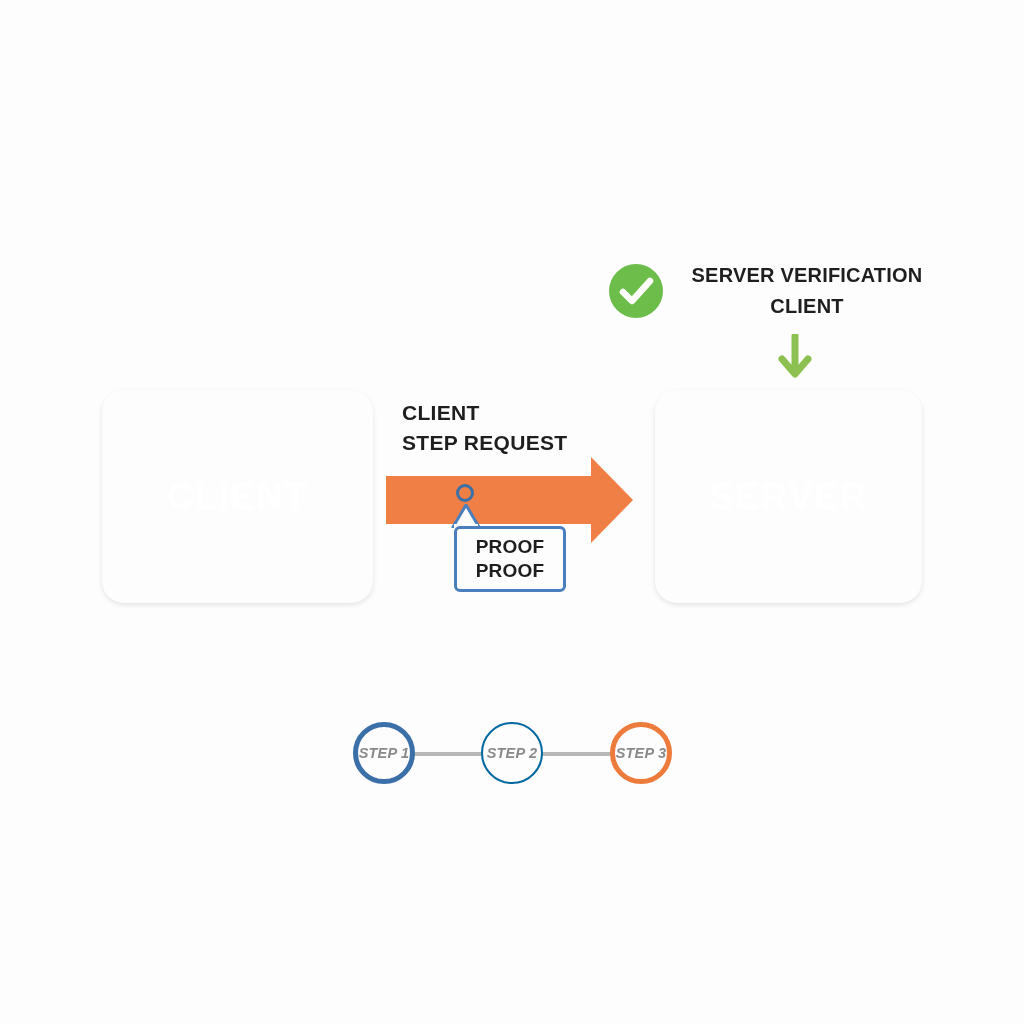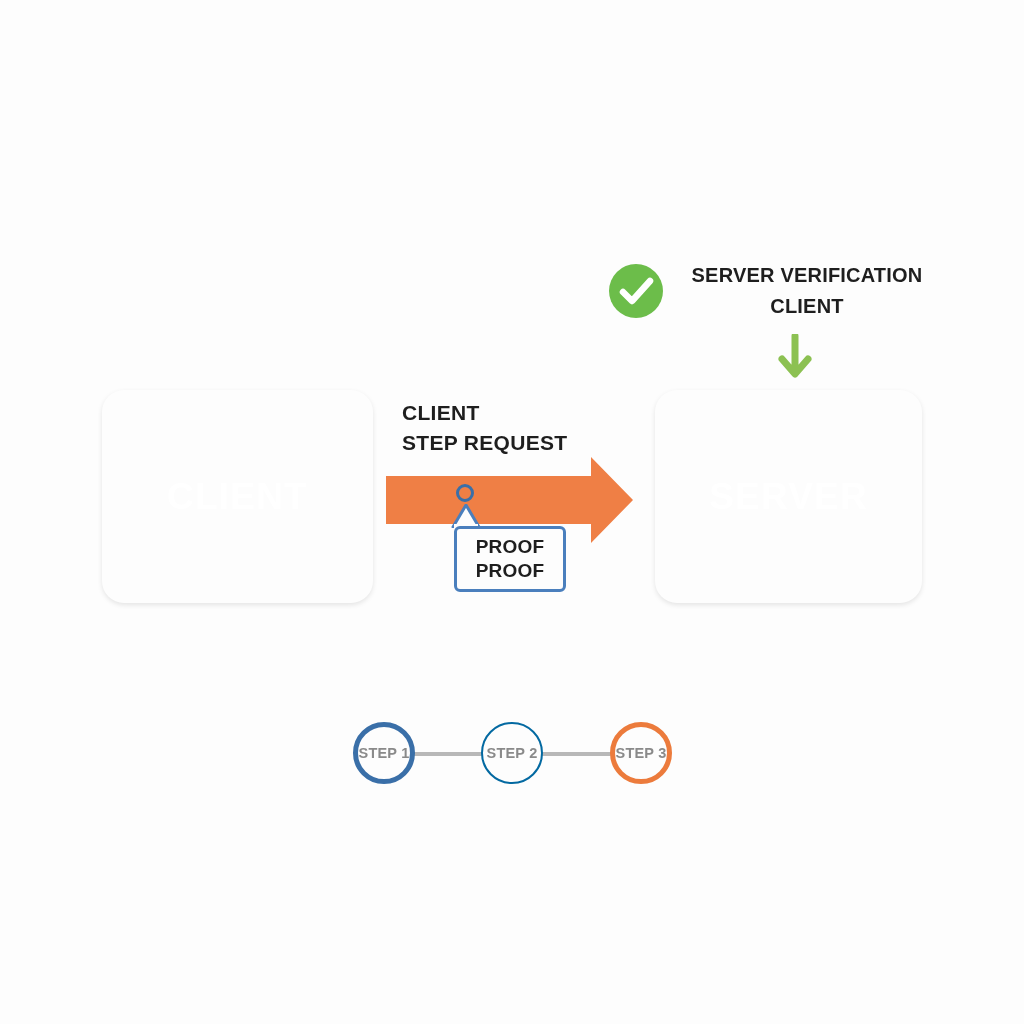--- a/index.html
+++ b/index.html
@@ -167,20 +167,21 @@
     position: absolute;
     top: 0;
     width: 62px;
     height: 62px;
     box-sizing: border-box;
     border-radius: 50%;
     background: #fdfdfd;
     display: flex;
     align-items: center;
     justify-content: center;
+    font-style: italic;
   }
   .step-circle .step-label {
     font-size: 14.5px;
     font-weight: bold;
     color: #8a8a8a;
     letter-spacing: 0.2px;
   }
   #step-1 { left: 0px; border: 5px solid #3a6fa8; }
   #step-2 { left: 128px; border: 2px solid #0369a1; }
   #step-3 { left: 257px; border: 5px solid #ec7b3c; }

